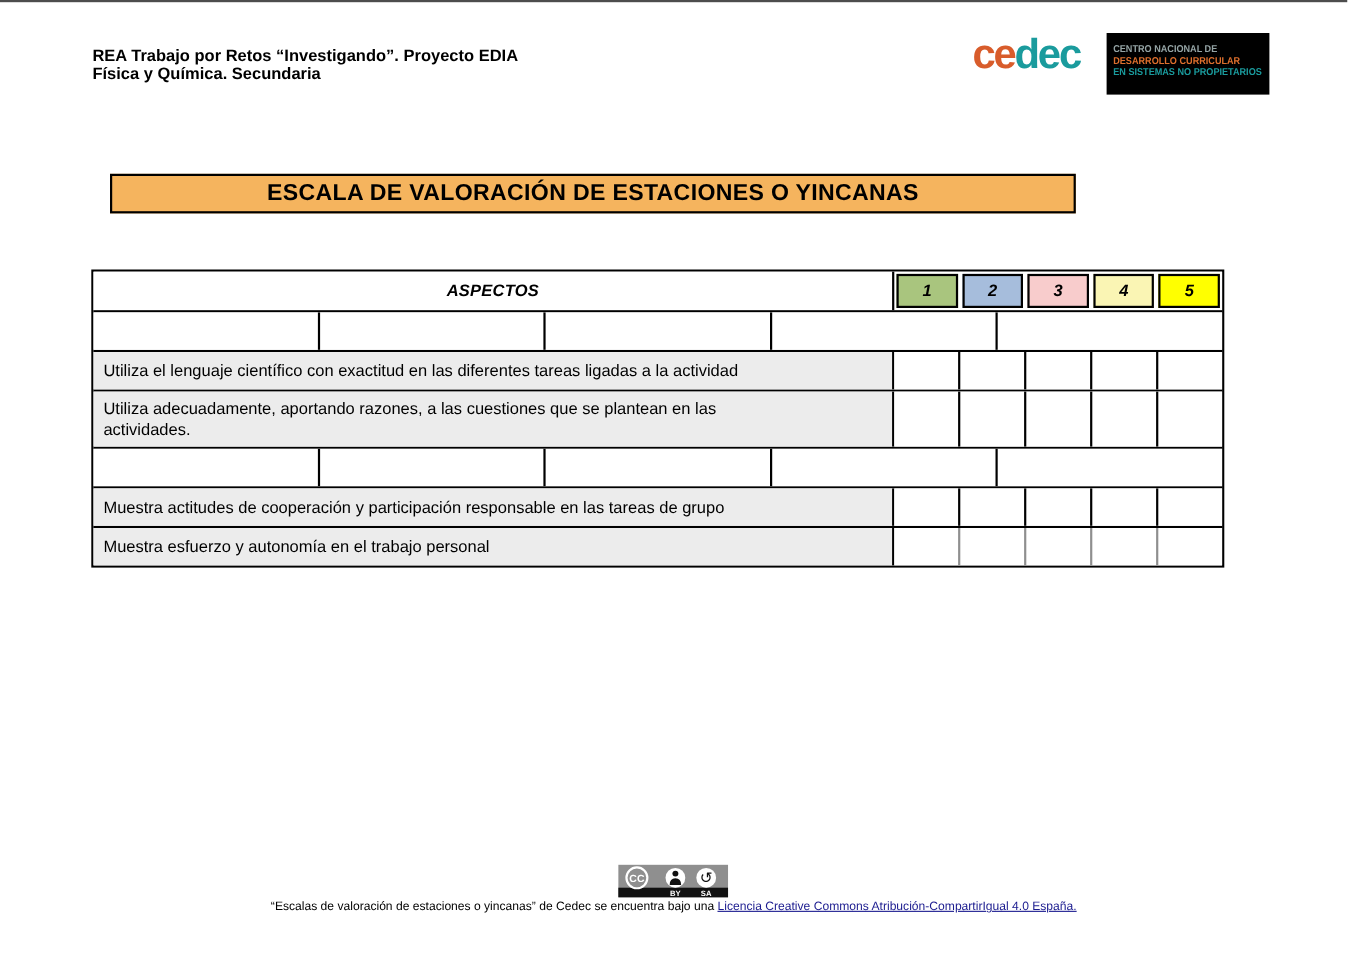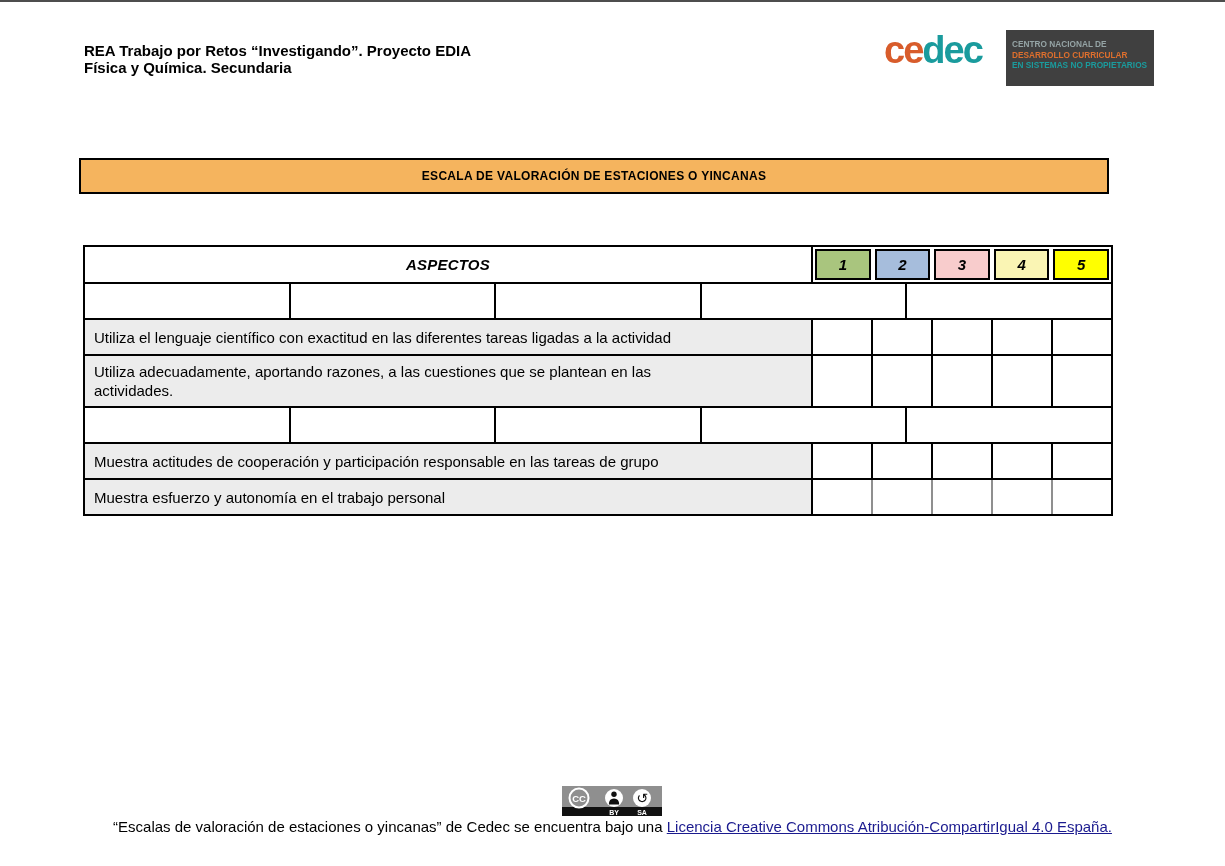--- a/index.html
+++ b/index.html
@@ -20,34 +20,34 @@
     position: absolute; left: 84px; top: 42px;
     font-size: 15px; font-weight: bold; line-height: 17px;
   }
   
   .logo { position: absolute; left: 884px; top: 26px; }
   .logo-word {
     font-size: 38px; font-weight: bold; letter-spacing: -2px; line-height: 48px;
   }
   .logo-tagline-box {
     position: absolute; left: 1006px; top: 30px;
-    width: 148px; height: 56px; background: #404040;
+    width: 148px; height: 56px; background: #000000;
     padding: 9px 0 0 6px;
   }
   .tagline-line {
     font-size: 9px; font-weight: bold; line-height: 10.5px;
     white-space: nowrap; transform: scaleX(0.92); transform-origin: left;
   }
   
   .title-bar {
-    position: absolute; left: 79px; top: 158px;
-    width: 1030px; height: 36px;
+    position: absolute; left: 100px; top: 158px;
+    width: 878px; height: 36px;
     border: 2px solid #000;
     display: flex; align-items: center; justify-content: center;
-    font-size: 12px; font-weight: bold; letter-spacing: 0.3px;
+    font-size: 21px; font-weight: bold; letter-spacing: 0.3px;
   }
   
   .score-table {
     position: absolute; left: 83px; top: 245px;
     width: 1030px; border: 2px solid #000; background: #fff;
   }
   .thead { display: flex; height: 35px; background: #fff; font-style: italic; }
   .aspect-head {
     width: 728px; border-right: 2px solid #000;
     display: flex; align-items: center; justify-content: center;
@@ -64,21 +64,21 @@
     padding: 6px 6px 6px 9px; font-size: 15px; line-height: 19px;
     display: flex; align-items: center; white-space: pre-wrap;
   }
   .rating-cell { flex: 1; background: #fff; }
   .rating-cell + .rating-cell { border-left: 2px solid #000; }
   .row:last-child .rating-cell + .rating-cell { border-left-color: #8f8f8f; }
   
   .cc-badge { position: absolute; left: 562px; top: 786px; width: 100px; height: 30px; }
   .license-line {
     position: absolute; left: 0; top: 818px; width: 100%;
-    text-align: center; font-size: 15px;
+    text-align: center; font-size: 11px;
   }
   .license-line a { text-decoration: underline; cursor: pointer; }
 </style>
 </head>
 <body>
 
 <div class="top-edge"></div>
 
 <div class="doc-header">
   <div>REA Trabajo por Retos “Investigando”. Proyecto EDIA</div>

